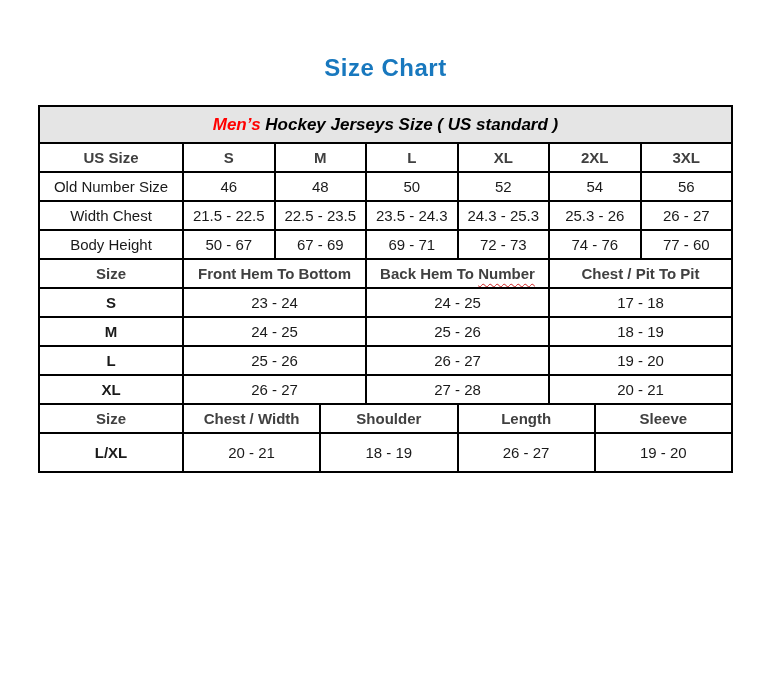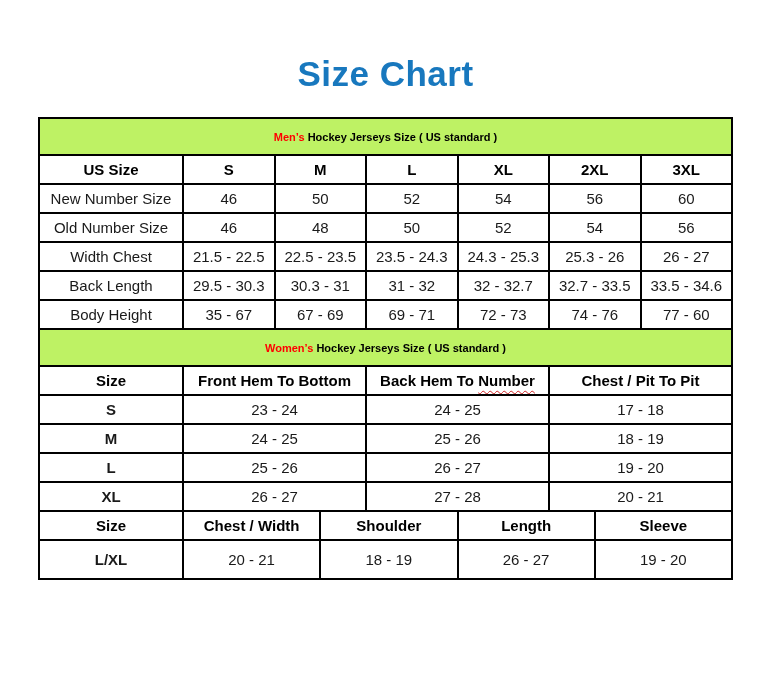--- a/index.html
+++ b/index.html
@@ -8,21 +8,21 @@
     background: #ffffff;
     width: 776px;
     height: 692px;
     font-family: "Liberation Sans", sans-serif;
     overflow: hidden;
   }
   .page-title {
     margin: 54px 0 0 38px;
     width: 695px;
     text-align: center;
-    font-size: 35px;
+    font-size: 24px;
     font-weight: bold;
     color: #1878be;
     letter-spacing: 0.5px;
   }
   .tables-wrap {
     margin: 23px 0 0 38px;
     width: 695px;
   }
   table.size-table {
     border-collapse: collapse;
@@ -40,28 +40,29 @@
     vertical-align: middle;
     font-size: 15px;
     color: #1a1a1a;
     padding: 1px 2px;
     height: 25px;
     overflow: hidden;
     white-space: nowrap;
   }
   table.size-table th {
     font-weight: bold;
-    color: #000000;
+    color: #404040;
   }
   tr.section-row td {
-    background: #bef264;
+    background: #e5e5e5;
     font-weight: bold;
-    font-size: 11px;
+    font-size: 17px;
     color: #000000;
     height: 33px;
+    font-style: italic;
   }
   tr.section-row td .hl {
     color: #ff0000;
   }
   td.row-label { font-weight: normal; color: #000000; }
   table.label-bold td.row-label { font-weight: bold; }
   tr.tall td { height: 35px; border-radius: 18px; }
   .squiggle {
     text-decoration-line: underline;
     text-decoration-style: wavy;
@@ -93,77 +94,56 @@
         <tr>
           <th>US Size</th>
           <th>S</th>
           <th>M</th>
           <th>L</th>
           <th>XL</th>
           <th>2XL</th>
           <th>3XL</th>
         </tr>
         <tr>
-          <td class="row-label">New Number Size</td>
-          <td>46</td>
-          <td>50</td>
-          <td>52</td>
-          <td>54</td>
-          <td>56</td>
-          <td>60</td>
-        </tr>
-        <tr>
           <td class="row-label">Old Number Size</td>
           <td>46</td>
           <td>48</td>
           <td>50</td>
           <td>52</td>
           <td>54</td>
           <td>56</td>
         </tr>
         <tr>
           <td class="row-label">Width Chest</td>
           <td>21.5 - 22.5</td>
           <td>22.5 - 23.5</td>
           <td>23.5 - 24.3</td>
           <td>24.3 - 25.3</td>
           <td>25.3 - 26</td>
           <td>26 - 27</td>
         </tr>
         <tr>
-          <td class="row-label">Back Length</td>
-          <td>29.5 - 30.3</td>
-          <td>30.3 - 31</td>
-          <td>31 - 32</td>
-          <td>32 - 32.7</td>
-          <td>32.7 - 33.5</td>
-          <td>33.5 - 34.6</td>
-        </tr>
-        <tr>
           <td class="row-label">Body Height</td>
-          <td>35 - 67</td>
+          <td>50 - 67</td>
           <td>67 - 69</td>
           <td>69 - 71</td>
           <td>72 - 73</td>
           <td>74 - 76</td>
           <td>77 - 60</td>
         </tr>
       </tbody>
     </table>
     <table class="size-table label-bold">
       <colgroup>
         <col style="width: 144px;">
         <col>
         <col>
         <col>
       </colgroup>
       <tbody>
-        <tr class="section-row">
-          <td colspan="4"><span class="hl">Women’s</span><span> Hockey Jerseys Size ( US standard )</span></td>
-        </tr>
         <tr>
           <th>Size</th>
           <th>Front Hem To Bottom</th>
           <th><span>Back Hem To </span><span class="squiggle">Number</span></th>
           <th>Chest / Pit To Pit</th>
         </tr>
         <tr>
           <td class="row-label">S</td>
           <td>23 - 24</td>
           <td>24 - 25</td>

